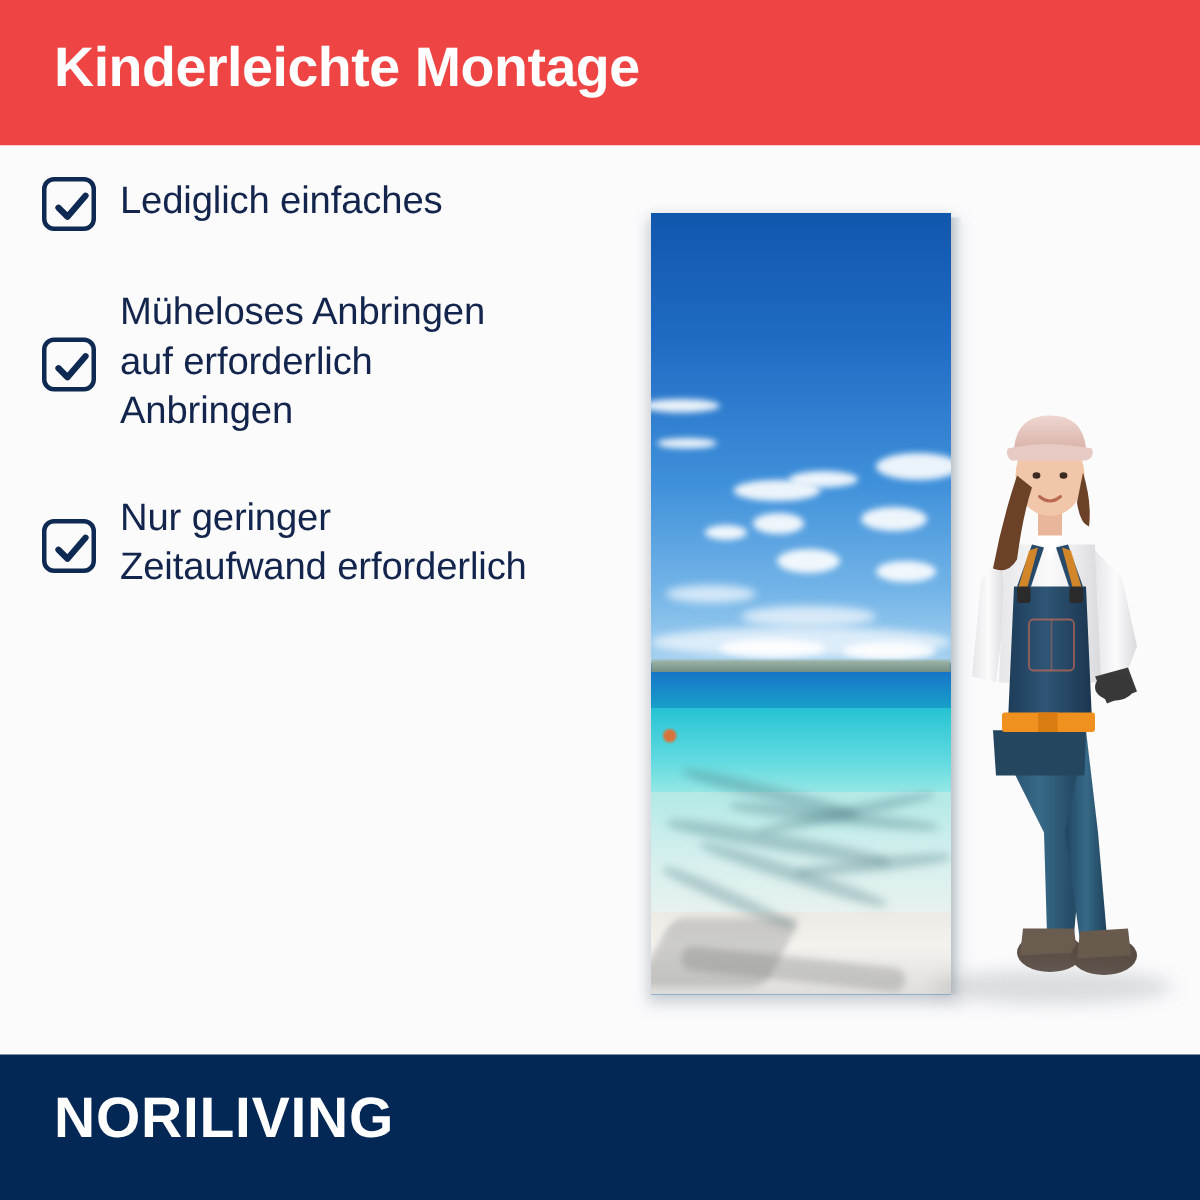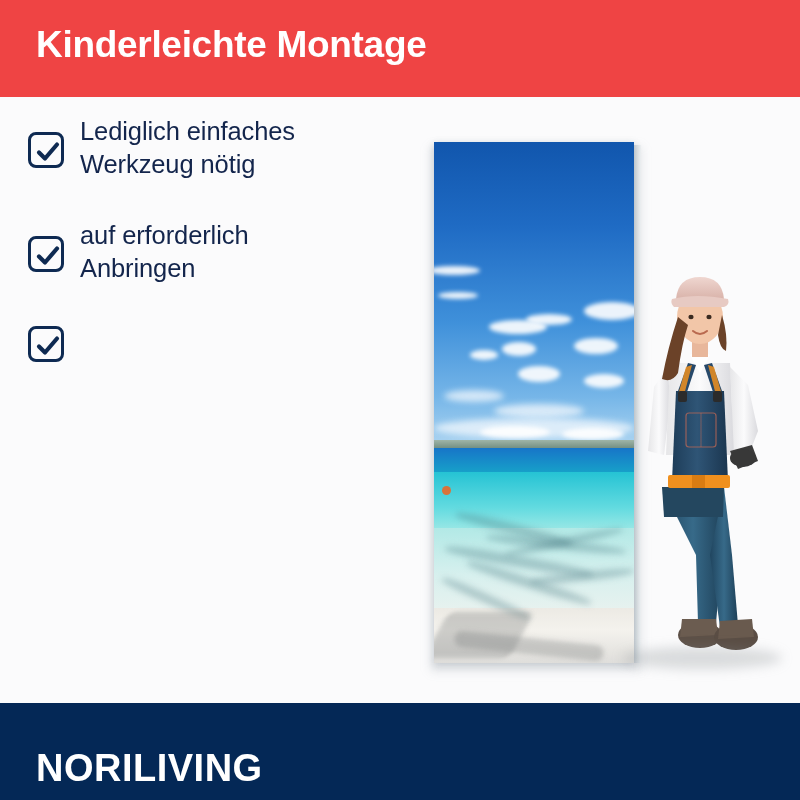--- a/index.html
+++ b/index.html
@@ -114,21 +114,21 @@
     position:absolute;left:10px;top:392px;width:160px;height:22px;
     background:rgba(130,135,140,.28);border-radius:50%;filter:blur(6px);
   }
 
   
   .footer{
     position:absolute;left:0;top:703px;width:800px;height:97px;
     background:#042856;
   }
   .footer-brand{
-    position:absolute;left:36px;top:44px;
+    position:absolute;left:36px;top:22px;
     font-size:38px;font-weight:bold;color:#ffffff;
     letter-spacing:0.5px;white-space:nowrap;
   }
 </style>
 </head>
 <body>
 
 <div class="page">
 
   <div class="header">
@@ -140,41 +140,45 @@
   <div class="checklist">
 
     <div class="check-item">
       <div class="check-box">
         <svg width="26" height="26" viewBox="0 0 26 26" aria-hidden="true">
           <path d="M4 13.5 L10 19.5 L22 5.5" fill="none" stroke="#0e2a52" stroke-width="4.2" stroke-linecap="round" stroke-linejoin="round"></path>
         </svg>
       </div>
       <div class="check-text">
         <span class="line">Lediglich einfaches</span>
-        <span class="line">Werkzeug nötig</span>
       </div>
     </div>
 
     <div class="check-item">
       <div class="check-box">
         <svg width="26" height="26" viewBox="0 0 26 26" aria-hidden="true">
           <path d="M4 13.5 L10 19.5 L22 5.5" fill="none" stroke="#0e2a52" stroke-width="4.2" stroke-linecap="round" stroke-linejoin="round"></path>
         </svg>
       </div>
       <div class="check-text">
+        <span class="line">Müheloses Anbringen</span>
         <span class="line">auf erforderlich</span>
         <span class="line">Anbringen</span>
       </div>
     </div>
 
     <div class="check-item">
       <div class="check-box">
         <svg width="26" height="26" viewBox="0 0 26 26" aria-hidden="true">
           <path d="M4 13.5 L10 19.5 L22 5.5" fill="none" stroke="#0e2a52" stroke-width="4.2" stroke-linecap="round" stroke-linejoin="round"></path>
         </svg>
+      </div>
+      <div class="check-text">
+        <span class="line">Nur geringer</span>
+        <span class="line">Zeitaufwand erforderlich</span>
       </div>
     </div>
 
   </div>
 
   <div class="poster-wrap">
     <div class="poster-shadow"></div>
     <div class="poster-side"></div>
     <div class="poster">
 

